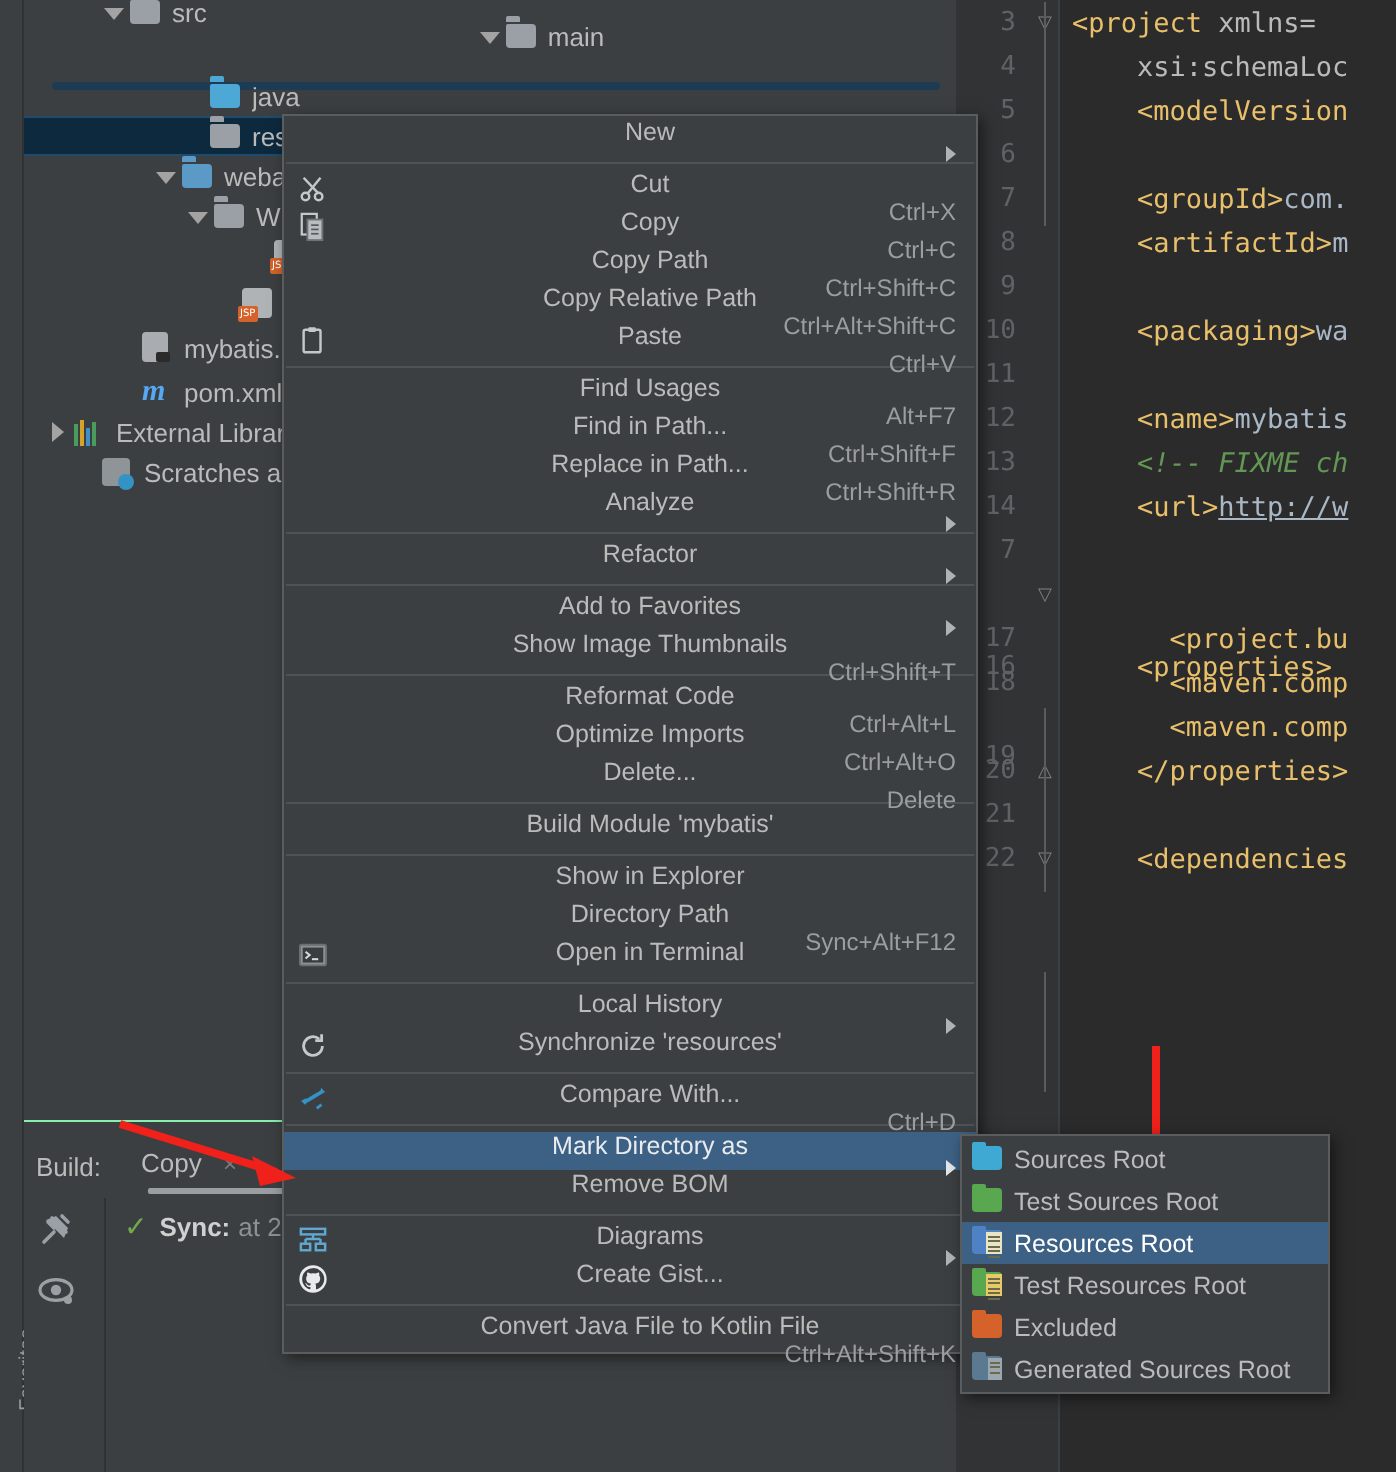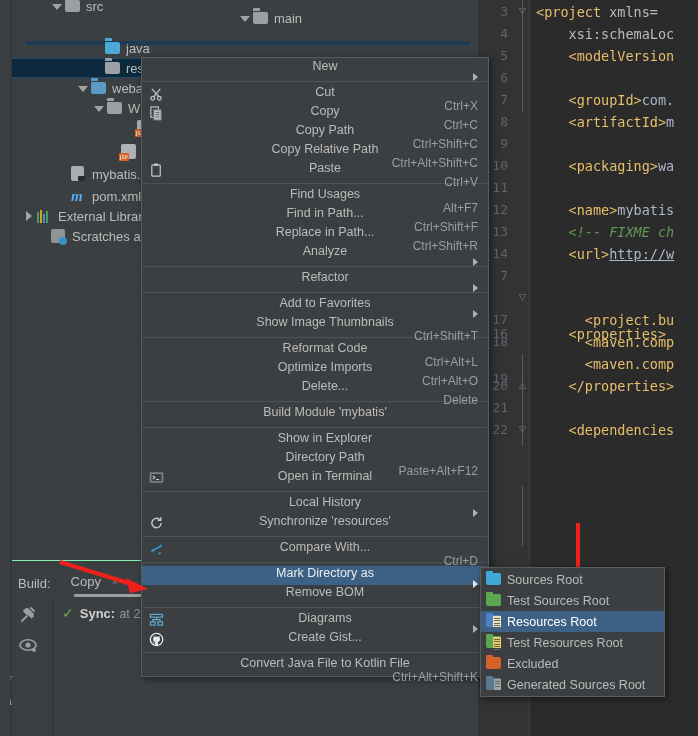--- a/index.html
+++ b/index.html
@@ -499,21 +499,21 @@
       <div class="sep"></div>
       <div class="mi">
         <span>Build Module 'mybatis'</span>
       </div>
       <div class="sep"></div>
       <div class="mi">
         <span>Show in Explorer</span>
       </div>
       <div class="mi">
         <span>Directory Path</span>
-        <span class="mi-key">Paste+Alt+F12</span>
+        <span class="mi-key">Sync+Alt+F12</span>
       </div>
       <div class="mi">
         <span class="mi-icon"><svg width="15" height="14" viewBox="0 0 16 15">
             <rect x="1" y="1.5" width="14" height="11" rx="1" fill="#8d9196" stroke="#6b6f73"></rect>
             <rect x="2.5" y="3" width="11" height="8" fill="#3a3d3f"></rect>
             <path d="M4 5.2 L6.2 7 L4 8.8" stroke="#d7dadd" stroke-width="1.1" fill="none"></path>
             <path d="M7.4 9.2 h3.4" stroke="#d7dadd" stroke-width="1.1"></path>
           </svg></span>
         <span>Open in Terminal</span>
       </div>

